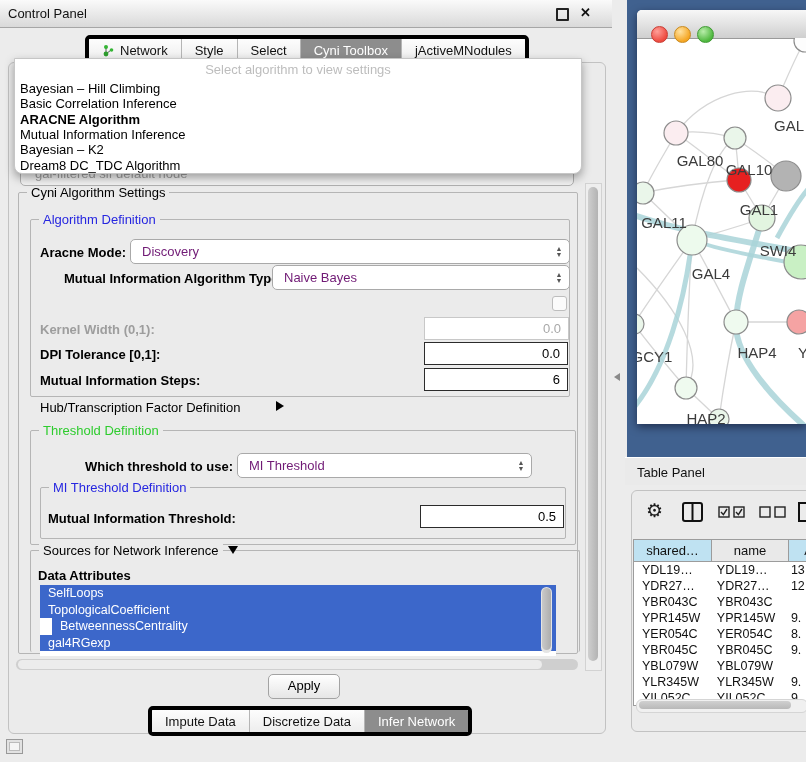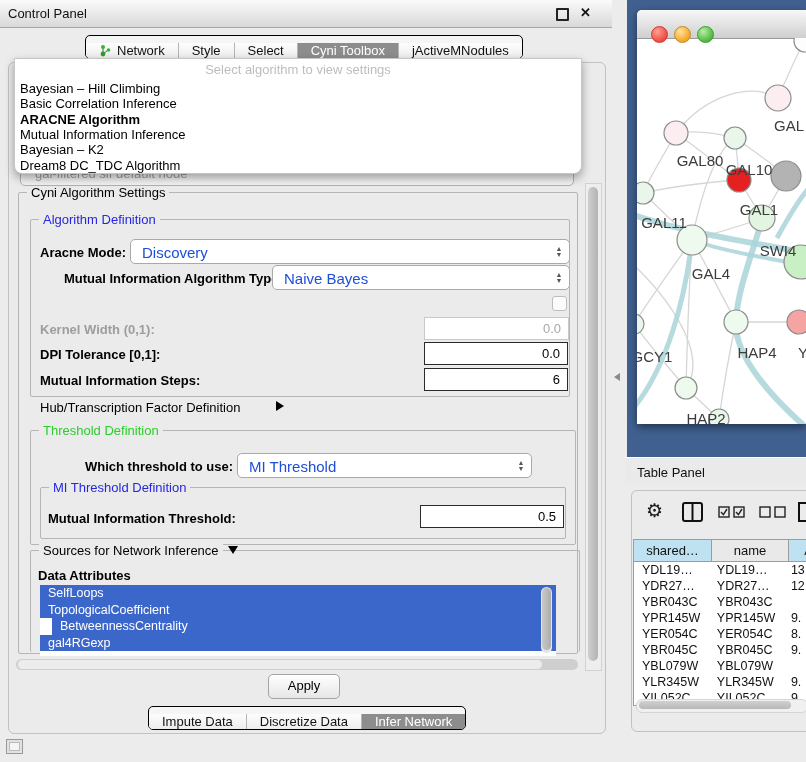--- a/index.html
+++ b/index.html
@@ -9,21 +9,21 @@
 
   
   #cp-titlebar{left:0;top:0;width:612px;height:27px;background:linear-gradient(#fafafa,#d9d9d9);border-bottom:1px solid #a6a6a6;}
   #cp-title{left:8px;top:6px;font-size:13px;color:#111;}
   #cp-float{left:556px;top:8px;width:9px;height:9px;border:2px solid #222;border-radius:1px;}
   #cp-close{left:580px;top:5px;font-size:13px;font-weight:bold;color:#111;}
 
   #cp-body{left:8px;top:62px;width:596px;height:670px;background:#ebebeb;border:1px solid #c2c2c2;border-radius:6px;}
 
   
-  .tabbar{display:flex;border:1px solid #000000;border-radius:5px;overflow:hidden;background:#f5f5f5;height:22px;align-items:flex-end;}
+  .tabbar{display:flex;border:4px solid #000000;border-radius:5px;overflow:hidden;background:#f5f5f5;height:22px;}
   .tab{display:flex;align-items:center;gap:5px;padding:0 13px;font-size:13px;color:#111;background:linear-gradient(#fdfdfd,#ededed);border-right:1px solid #b5b5b5;white-space:nowrap;}
   .tab:last-child{border-right:none;}
   .tab.sel{background:#8d8d8d;color:#fff;}
   #top-tabs{left:85px;top:35px;}
 
   
   #alg-popup{left:14px;top:58px;width:566px;height:114px;background:#fff;border:1px solid #c6c6c6;border-radius:0 0 8px 8px;box-shadow:0 4px 10px rgba(0,0,0,.35);z-index:30;}
   #alg-hint{width:100%;text-align:center;top:3px;font-size:13px;color:#bdbdbd;}
   .alg-item{left:5px;font-size:13px;color:#000;white-space:nowrap;}
   .alg-item.b{font-weight:bold;}
@@ -36,21 +36,21 @@
   .grp{border:1px solid #b5b5b5;border-radius:2px;}
   .legend{position:absolute;top:-8px;left:8px;background:#ebebeb;padding:0 4px;font-size:13px;white-space:nowrap;}
   .legend.blue{color:#2626e0;}
   .legend.green{color:#2ecc2e;}
 
   .lbl{font-size:13px;color:#000;white-space:nowrap;}
   .lbl.b{font-weight:bold;}
   .lbl.dis{color:#9d9d9d;font-weight:bold;}
 
   .combo{background:#fff;border:1px solid #a9a9a9;border-radius:5px;height:23px;}
-  .combo .cv{position:absolute;left:11px;top:4px;font-size:15px;color:#1d4ed8;}
+  .combo .cv{position:absolute;left:11px;top:4px;font-size:13px;color:#701a75;}
   .spin{position:absolute;right:3px;top:2px;width:14px;height:19px;display:flex;flex-direction:column;align-items:center;justify-content:center;color:#555;}
   .spin i{font-style:normal;font-size:7px;line-height:6px;}
 
   .tf{background:#fff;border:1px solid #8a8a8a;height:21px;}
   .tf span{position:absolute;right:7px;top:3px;font-size:13px;color:#000;}
   .tf.dis{border:1px solid #c8c8c8;}
   .tf.dis span{color:#a8a8a8;}
   .tf.strong{border:1.5px solid #2b2b2b;}
 
   .checkbox{width:13px;height:13px;border:1px solid #bdbdbd;border-radius:3px;background:#fbfbfb;}

